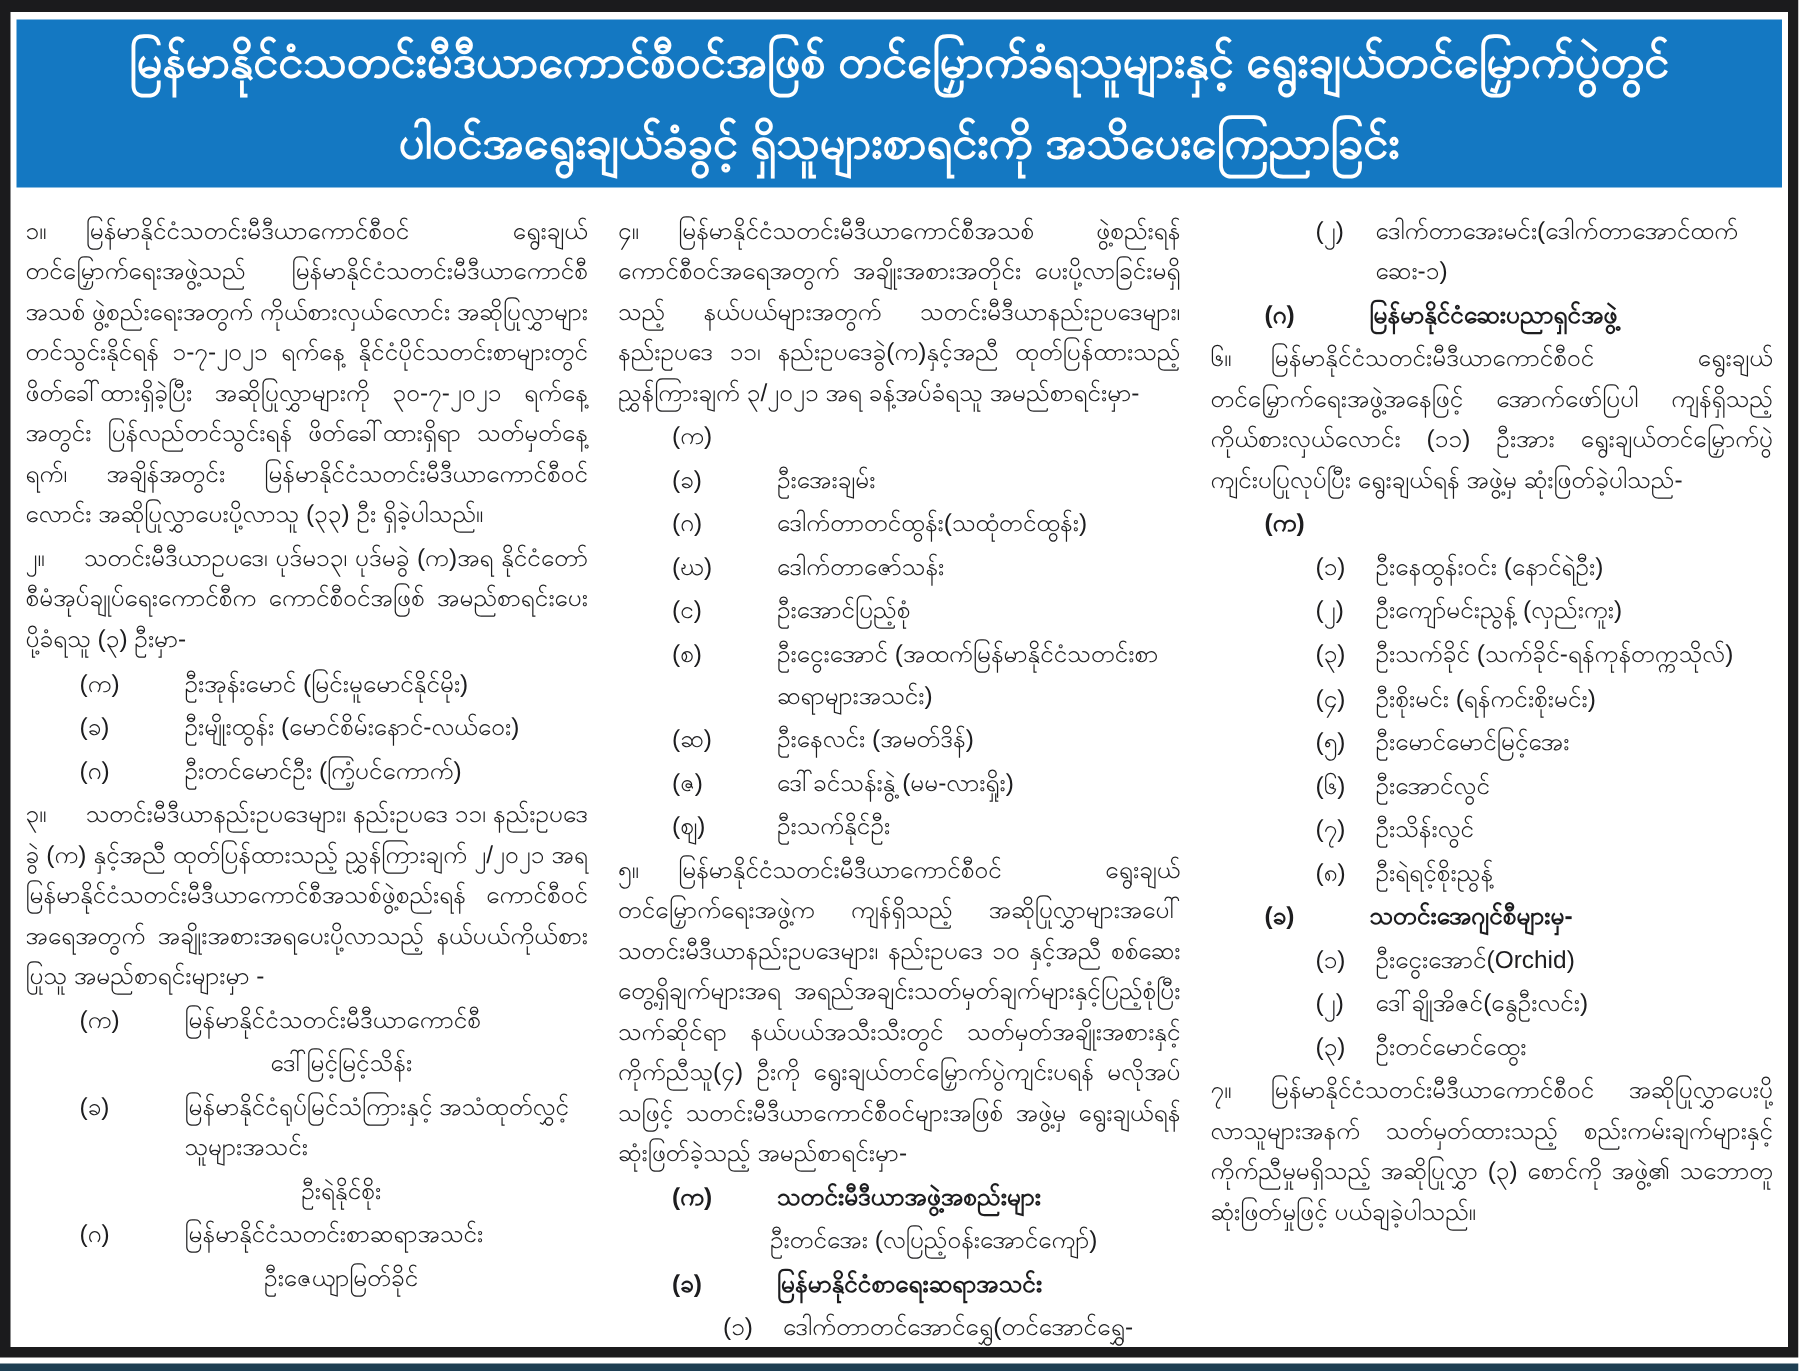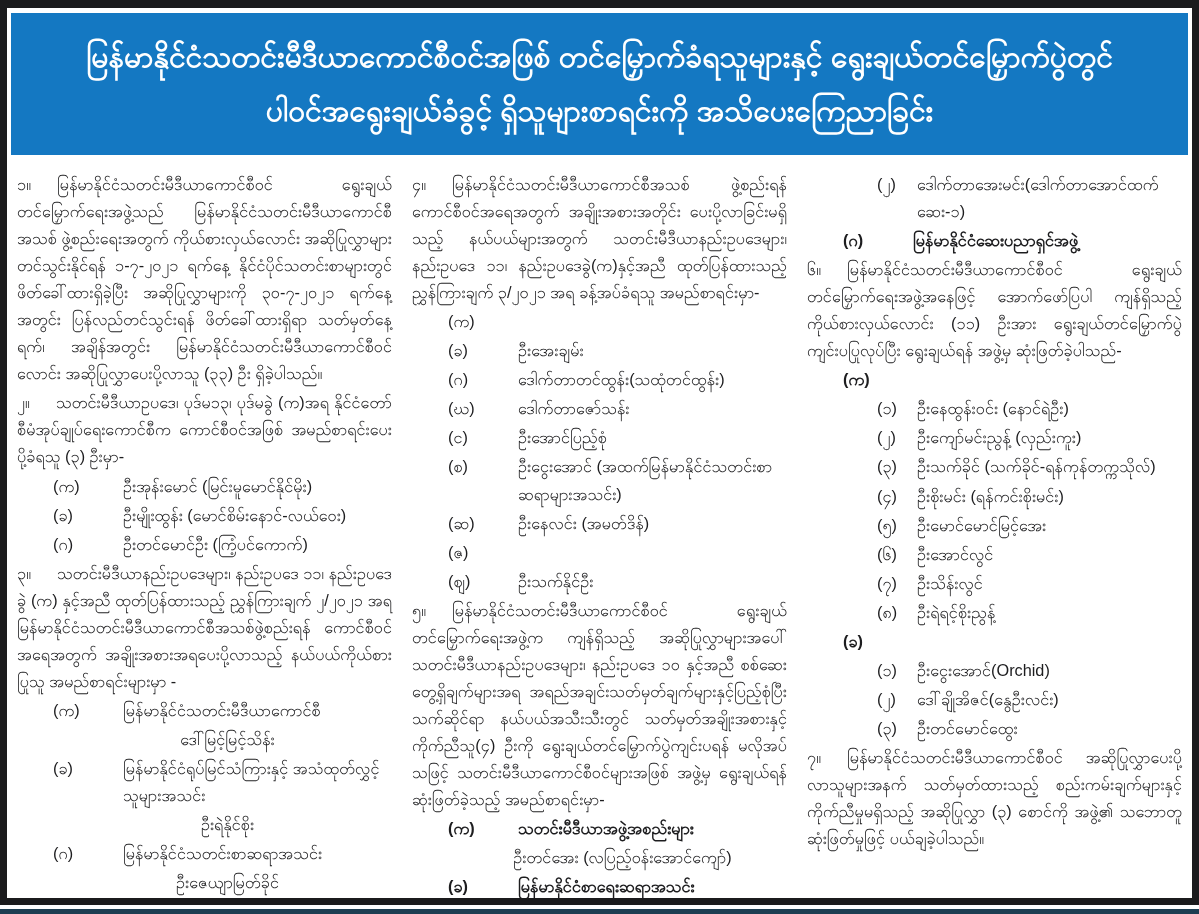--- a/index.html
+++ b/index.html
@@ -12,21 +12,21 @@
     box-sizing:border-box;
     height:905px;
     border:7px solid #1b1b1d;
     border-top-width:8px;
     background:#ffffff;
     overflow:hidden;
   }
   .header-banner{
     box-sizing:border-box;
     margin:5px 4px 6px 4px;
-    height:142px;
+    height:112px;
     background:#1478c2;
     color:#ffffff;
     display:flex;flex-direction:column;align-items:center;justify-content:center;
     gap:18px;
     text-align:center;
     font-weight:bold;
     font-size:30px;
     line-height:1.2;
     padding:6px 14px;
   }
@@ -120,20 +120,21 @@
         <div class="blk item">
           <span class="lbl">(စ)</span>
           <span class="txt">ဦးငွေးအောင် (အထက်မြန်မာနိုင်ငံသတင်းစာ ဆရာများအသင်း)</span>
         </div>
         <div class="blk item">
           <span class="lbl">(ဆ)</span>
           <span class="txt">ဦးနေလင်း (အမတ်ဒိန်)</span>
         </div>
         <div class="blk item">
           <span class="lbl">(ဇ)</span>
+          <span class="txt">ဒေါ်ခင်သန်းနွဲ့ (မမ-လားရှိုး)</span>
         </div>
         <div class="blk item">
           <span class="lbl">(ဈ)</span>
           <span class="txt">ဦးသက်နိုင်ဦး</span>
         </div>
         <div class="blk para"><span class="num">၅။</span><span>မြန်မာနိုင်ငံသတင်းမီဒီယာကောင်စီဝင် ရွေးချယ်တင်မြှောက်ရေးအဖွဲ့က ကျန်ရှိသည့် အဆိုပြုလွှာများအပေါ် သတင်းမီဒီယာနည်းဥပဒေများ၊ နည်းဥပဒေ ၁၀ နှင့်အညီ စစ်ဆေးတွေ့ရှိချက်များအရ အရည်အချင်းသတ်မှတ်ချက်များနှင့်ပြည့်စုံပြီး သက်ဆိုင်ရာ နယ်ပယ်အသီးသီးတွင် သတ်မှတ်အချိုးအစားနှင့် ကိုက်ညီသူ(၄) ဦးကို ရွေးချယ်တင်မြှောက်ပွဲကျင်းပရန် မလိုအပ်သဖြင့် သတင်းမီဒီယာကောင်စီဝင်များအဖြစ် အဖွဲ့မှ ရွေးချယ်ရန် ဆုံးဖြတ်ခဲ့သည့် အမည်စာရင်းမှာ-</span></div>
         <div class="blk item bold">
           <span class="lbl">(က)</span>
           <span class="txt">သတင်းမီဒီယာအဖွဲ့အစည်းများ</span>
         </div>
@@ -187,20 +188,21 @@
         <div class="blk subitem">
           <span class="lbl">(၇)</span>
           <span class="txt">ဦးသိန်းလွင်</span>
         </div>
         <div class="blk subitem">
           <span class="lbl">(၈)</span>
           <span class="txt">ဦးရဲရင့်စိုးညွန့်</span>
         </div>
         <div class="blk item bold">
           <span class="lbl">(ခ)</span>
+          <span class="txt">သတင်းအေဂျင်စီများမှ-</span>
         </div>
         <div class="blk subitem">
           <span class="lbl">(၁)</span>
           <span class="txt">ဦးငွေးအောင်(Orchid)</span>
         </div>
         <div class="blk subitem">
           <span class="lbl">(၂)</span>
           <span class="txt">ဒေါ်ချိုအိဇင်(နွေဦးလင်း)</span>
         </div>
         <div class="blk subitem">

